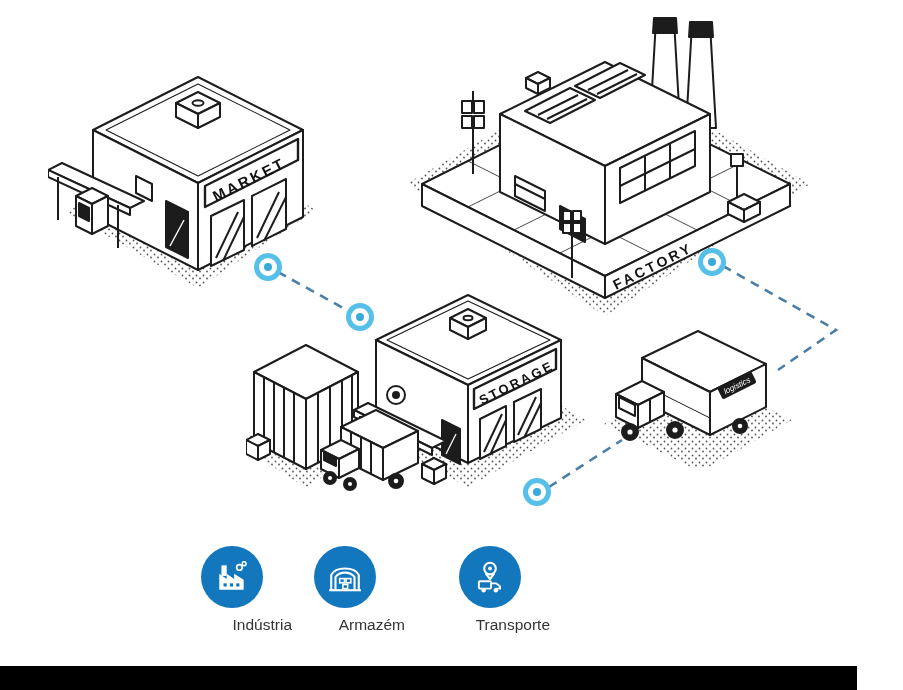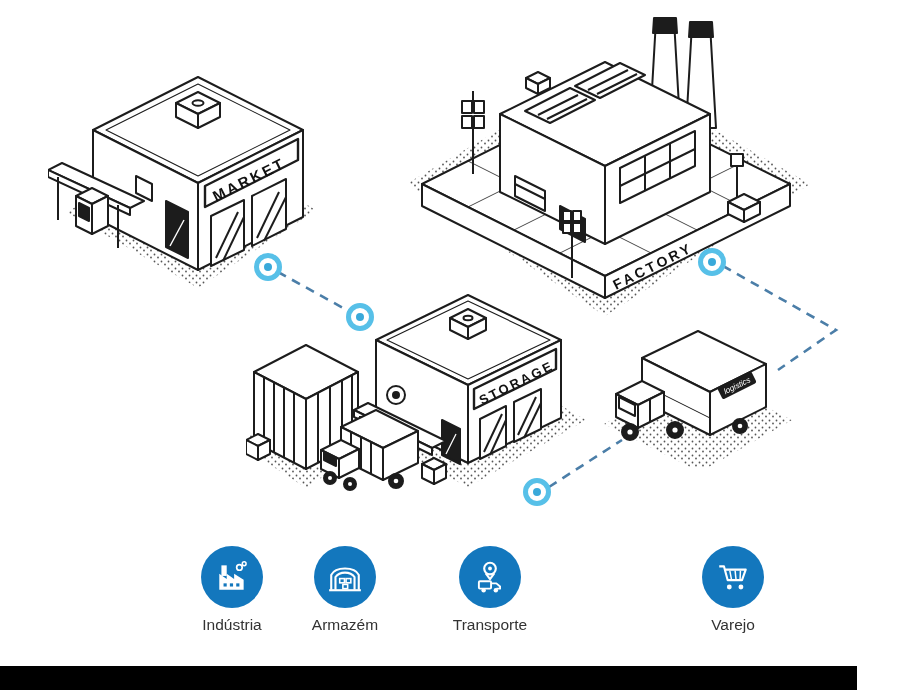--- a/index.html
+++ b/index.html
@@ -2,21 +2,21 @@
 <html><head>
 <meta charset="utf-8">
 <style>
   html,body { margin:0; padding:0; background:#fff; }
   .canvas {
     position:relative; width:903px; height:690px; background:#ffffff;
     overflow:hidden; font-family:"Liberation Sans", sans-serif;
   }
   .art { position:absolute; }
   svg text { font-family:"Liberation Sans", sans-serif; }
-  .legend-item { position:absolute; width:150px; transform:translateX(-50%); text-align:center; }
+  .legend-item { position:absolute; width:150px; transform:translateX(-50%); text-align:right; }
   .legend-circle {
     width:62px; height:62px; border-radius:50%; background:#1377bd;
     margin:0 auto; display:flex; align-items:center; justify-content:center;
   }
   .legend-label {
     margin-top:7px; font-size:15.5px; color:#333; line-height:1.25;
     width:120px; margin-left:auto; margin-right:auto;
   }
   .bottom-bar { position:absolute; left:0; top:666px; width:857px; height:24px; background:#000; }
 </style>
@@ -324,29 +324,16 @@
           <rect x="18" y="18.5" width="4.5" height="4"></rect>
           <rect x="15" y="24" width="4.5" height="4"></rect>
         </g>
         <line x1="2" y1="29.5" x2="32" y2="29.5" stroke="#fff" stroke-width="2"></line>
       </svg>
     </div>
     <div class="legend-label">Armazém</div>
   </div>
 
 
-  <div class="legend-item" style="left:733px;top:546px">
-    <div class="legend-circle">
-      <svg width="36" height="36" viewBox="0 0 34 34">
-        <path d="M4,7 h4.5 l3.5,13 h13.5 l3.5,-10 H10" fill="none" stroke="#fff" stroke-width="2" stroke-linejoin="round"></path>
-        <line x1="14" y1="11" x2="15.5" y2="19" stroke="#fff" stroke-width="1.4"></line>
-        <line x1="19" y1="11" x2="19.8" y2="19" stroke="#fff" stroke-width="1.4"></line>
-        <line x1="24" y1="11" x2="23.7" y2="19" stroke="#fff" stroke-width="1.4"></line>
-        <circle cx="13.5" cy="26.5" r="2.3" fill="#fff"></circle>
-        <circle cx="24.5" cy="26.5" r="2.3" fill="#fff"></circle>
-      </svg>
-    </div>
-    <div class="legend-label">Varejo</div>
-  </div>
 
   <div class="bottom-bar"></div>
 
 </div>
 
 </body></html>

